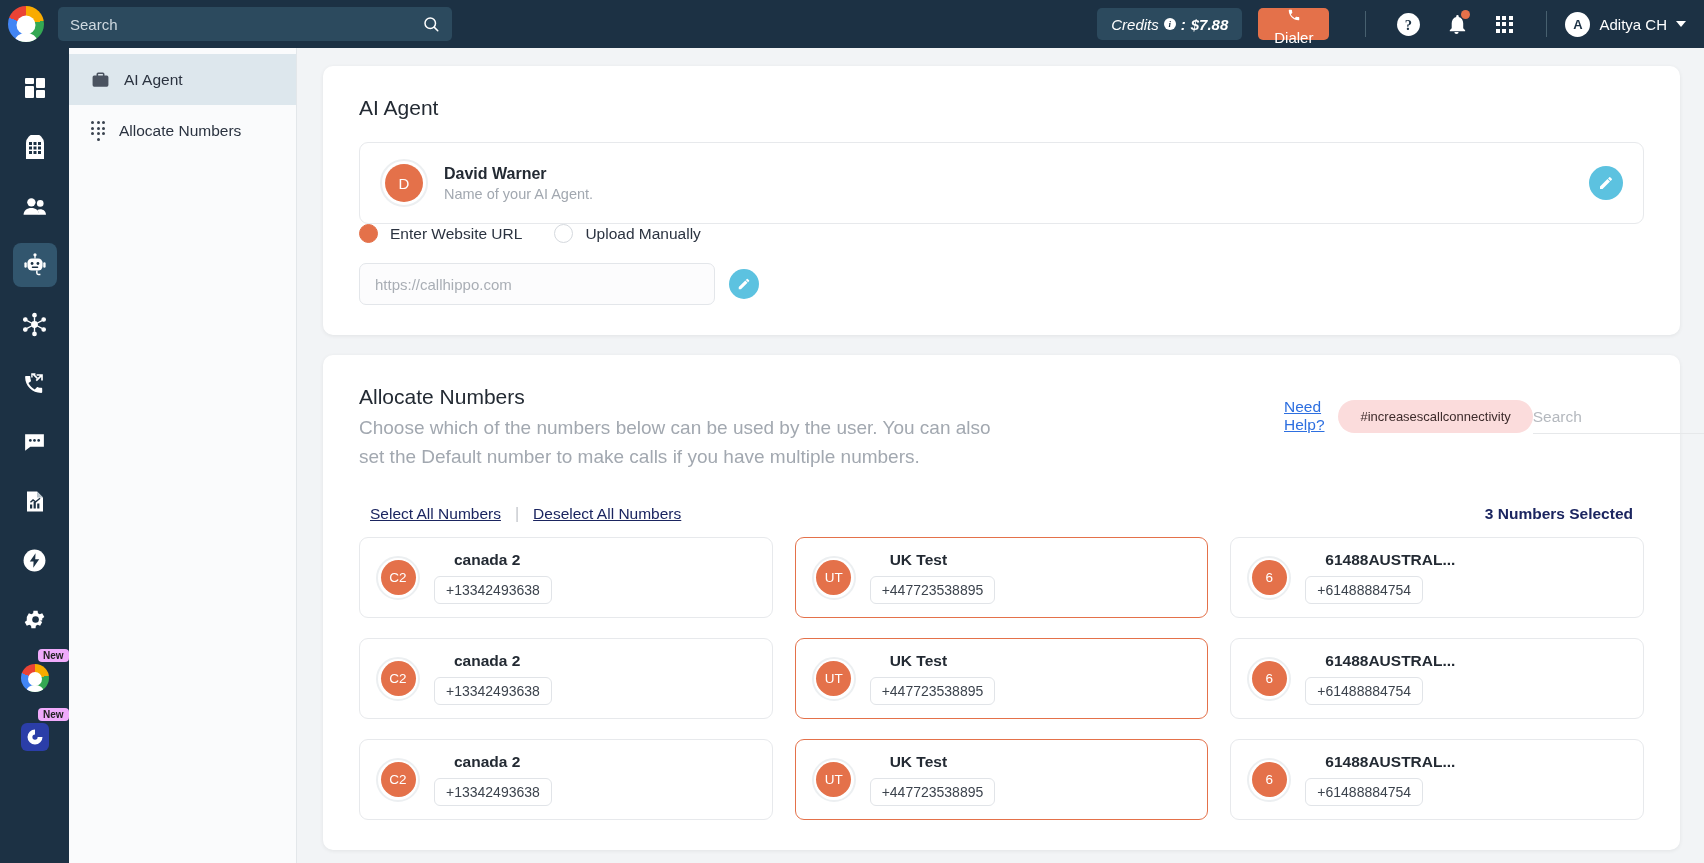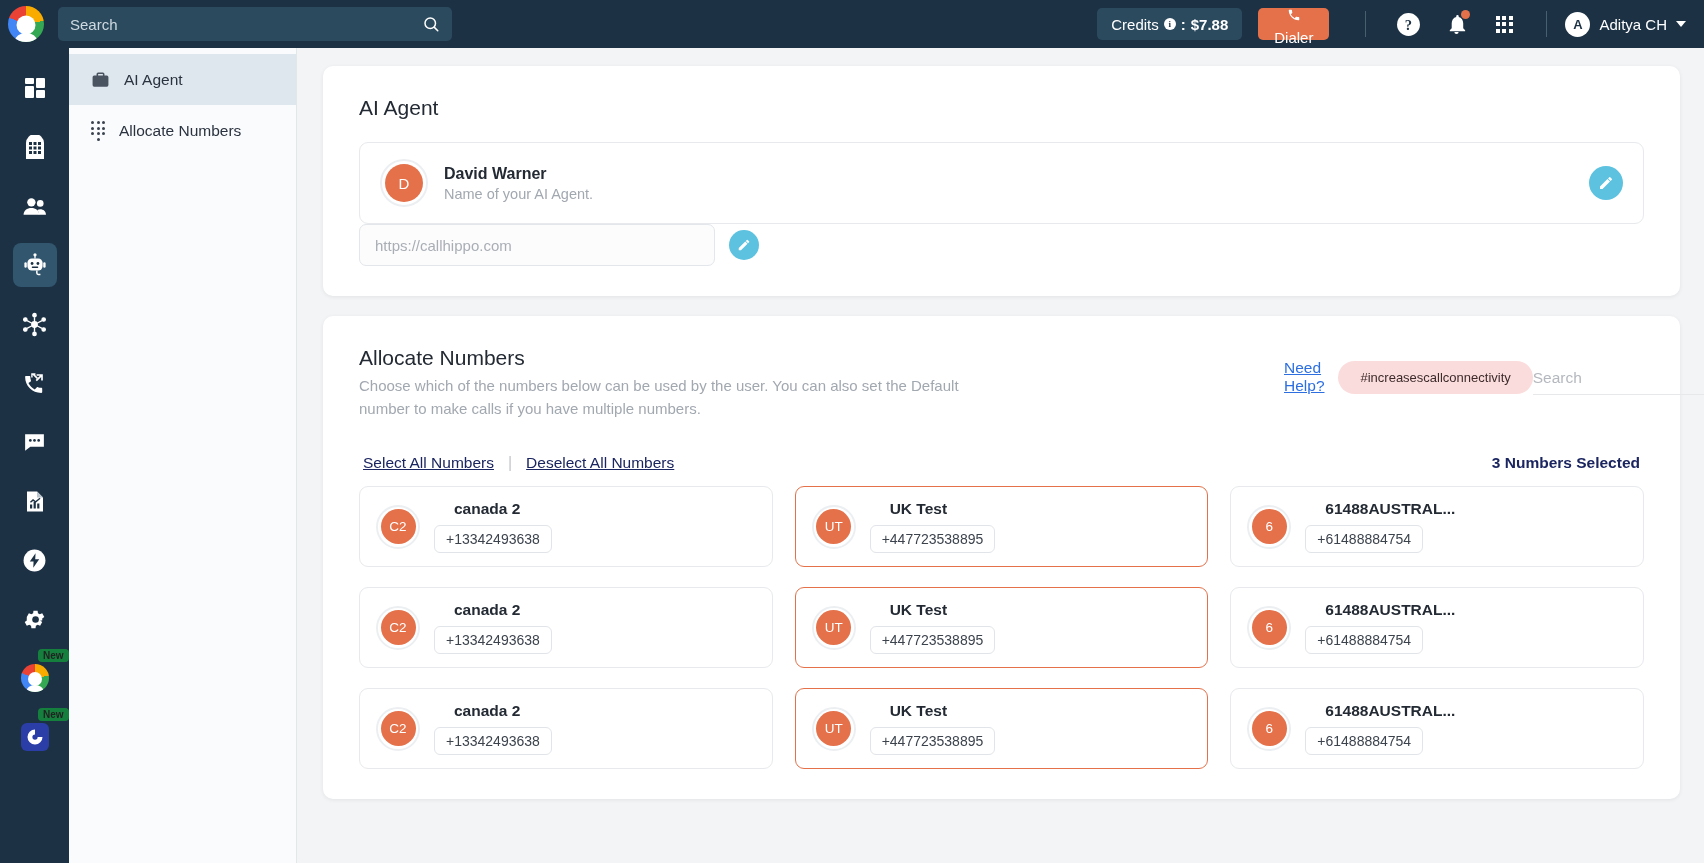--- a/index.html
+++ b/index.html
@@ -41,21 +41,21 @@
   .search-wrap input {
     flex: 1; background: transparent; border: 0; outline: none;
     color: #fff; font-size: 15px; font-family: "Liberation Sans", sans-serif;
   }
   .search-wrap input::placeholder { color: #cfd9e0; }
   .ic { display: inline-flex; align-items: center; justify-content: center; }
   .topbar-right { margin-left: auto; display: flex; align-items: center; gap: 0; }
   .credits {
     background: #2c4a5e; color: #fff; border-radius: 5px;
     height: 32px; display: flex; align-items: center; gap: 5px;
-    padding: 0 14px; font-size: 15px; font-weight: bold; margin-right: 16px;
+    padding: 0 14px; font-size: 15px; font-weight: bold; margin-right: 16px; font-style: italic;
   }
   .credits .lbl { font-weight: normal; }
   .info-dot {
     width: 12px; height: 12px; border-radius: 50%; background: #fff;
     color: #1c3144; font-size: 9px; font-weight: bold;
     display: inline-flex; align-items: center; justify-content: center;
     font-family: "Liberation Serif", serif;
   }
   .dialer-btn {
     background: #e4714a; color: #fff; border: 0; border-radius: 5px;
@@ -84,21 +84,21 @@
     width: 69px; background: #1c3144; flex: 0 0 69px;
     display: flex; flex-direction: column; align-items: center; padding-top: 18px;
     gap: 0;
   }
   .rail-item {
     width: 44px; height: 44px; margin-bottom: 15px; border-radius: 8px;
     display: flex; align-items: center; justify-content: center; cursor: pointer; position: relative;
   }
   .rail-item.active { background: #32566e; }
   .newtag {
-    position: absolute; top: -7px; right: -12px; background: #15803d; color: #222;
+    position: absolute; top: -7px; right: -12px; background: #f0abfc; color: #222;
     font-size: 10px; font-weight: bold; border-radius: 4px; padding: 1px 5px;
   }
   .rail-logo {
     width: 28px; height: 28px; border-radius: 50%; position: relative; overflow: hidden;
     background: conic-gradient(from 200deg, #4285f4 0deg 90deg, #ea4335 90deg 160deg, #f9ab00 160deg 240deg, #34a853 240deg 360deg);
   }
   .rail-logo::after { content:""; position:absolute; left:50%; top:52%; transform:translate(-50%,-50%); width:14px; height:14px; border-radius:50%; background:#fff;}
   .rail-logo::before { content:""; position:absolute; left:50%; bottom:-5px; transform:translateX(-50%); width:17px; height:12px; border-radius:50% 50% 0 0; background:#fff; z-index:2;}
   .rail-sq { width: 28px; height: 28px; border-radius: 6px; background: #2b3ea8; display:flex; align-items:center; justify-content:center; }
 
@@ -150,37 +150,37 @@
     width: 356px; height: 42px; border: 1px solid #e3e6ea; border-radius: 7px;
     padding: 0 15px; font-size: 15px; outline: none; background: #fcfcfd;
     font-family: "Liberation Sans", sans-serif; color:#333;
   }
   .url-input::placeholder { color: #a9aeb5; }
   .circle-edit.sm { width: 30px; height: 30px; margin-left: 0; }
 
   
   .alloc-top { display: flex; align-items: flex-start; }
   .alloc-left { flex: 1; }
-  .alloc-desc { font-size: 15px; color: #a2a8b0; line-height: 1.5; max-width: 640px; margin-top: 5px; }
+  .alloc-desc { font-size: 19px; color: #a2a8b0; line-height: 1.5; max-width: 640px; margin-top: 5px; }
   .alloc-right { width: 360px; display: flex; align-items: flex-end; }
   .help-row { display: flex; align-items: center; gap: 14px; }
   .need-help { color: #2d6fe0; font-size: 15.5px; text-decoration: underline; cursor: pointer; }
   .hashtag {
     background: #fbdcdc; color: #3d2b2b; border-radius: 20px; padding: 9px 22px; font-size: 13px;
   }
   .alloc-search {
     margin-top: 22px; width: 340px; border-bottom: 1px solid #e6e8ea;
     display: flex; align-items: center; padding-bottom: 7px;
   }
   .alloc-search input {
     flex: 1; border: 0; outline: none; font-size: 15.5px; color: #333;
     font-family: "Liberation Sans", sans-serif; background: transparent;
   }
   .alloc-search input::placeholder { color: #b4b8be; }
-  .sel-row { display: flex; align-items: center; margin: 34px 4px 14px; justify-content: center; }
+  .sel-row { display: flex; align-items: center; margin: 34px 11px 14px; justify-content: center; }
   .link-u { color: #1b2560; font-size: 15.5px; text-decoration: underline; cursor: pointer; }
   .pipe { color: #c4c7cc; margin: 0 14px; }
   .sel-count { margin-left: auto; font-size: 15.5px; font-weight: bold; color: #1b2560; }
   .grid3 { display: grid; grid-template-columns: repeat(3, 1fr); gap: 20px 22px; }
   .numcard {
     border: 1px solid #e7e9ec; border-radius: 9px; padding: 13px 16px;
     display: flex; align-items: center; gap: 14px; cursor: pointer; background: #fff;
     min-height: 76px;
   }
   .numcard.selected { border: 1.5px solid #e4714a; }
@@ -455,20 +455,30 @@
           <button class="circle-edit">
             <span class="ic">
               <svg width="16" height="16" viewBox="0 0 24 24" fill="#fff">
                 <path d="M3 17.2V21h3.8L18 9.8 14.2 6 3 17.2zM20.7 7.1a1 1 0 0 0 0-1.4l-2.4-2.4a1 1 0 0 0-1.4 0l-1.8 1.8L18.9 8.9l1.8-1.8z"></path>
               </svg>
             </span>
           </button>
         </div>
 
 
+        <div class="radios">
+          <label class="radio">
+            <span class="rdot on"></span>
+            <span>Enter Website URL</span>
+          </label>
+          <label class="radio">
+            <span class="rdot"></span>
+            <span>Upload Manually</span>
+          </label>
+        </div>
 
         <div class="url-row">
           <input class="url-input" placeholder="https://callhippo.com" style="">
           <button class="circle-edit sm">
             <span class="ic">
               <svg width="14" height="14" viewBox="0 0 24 24" fill="#fff">
                 <path d="M3 17.2V21h3.8L18 9.8 14.2 6 3 17.2zM20.7 7.1a1 1 0 0 0 0-1.4l-2.4-2.4a1 1 0 0 0-1.4 0l-1.8 1.8L18.9 8.9l1.8-1.8z"></path>
               </svg>
             </span>
           </button>

